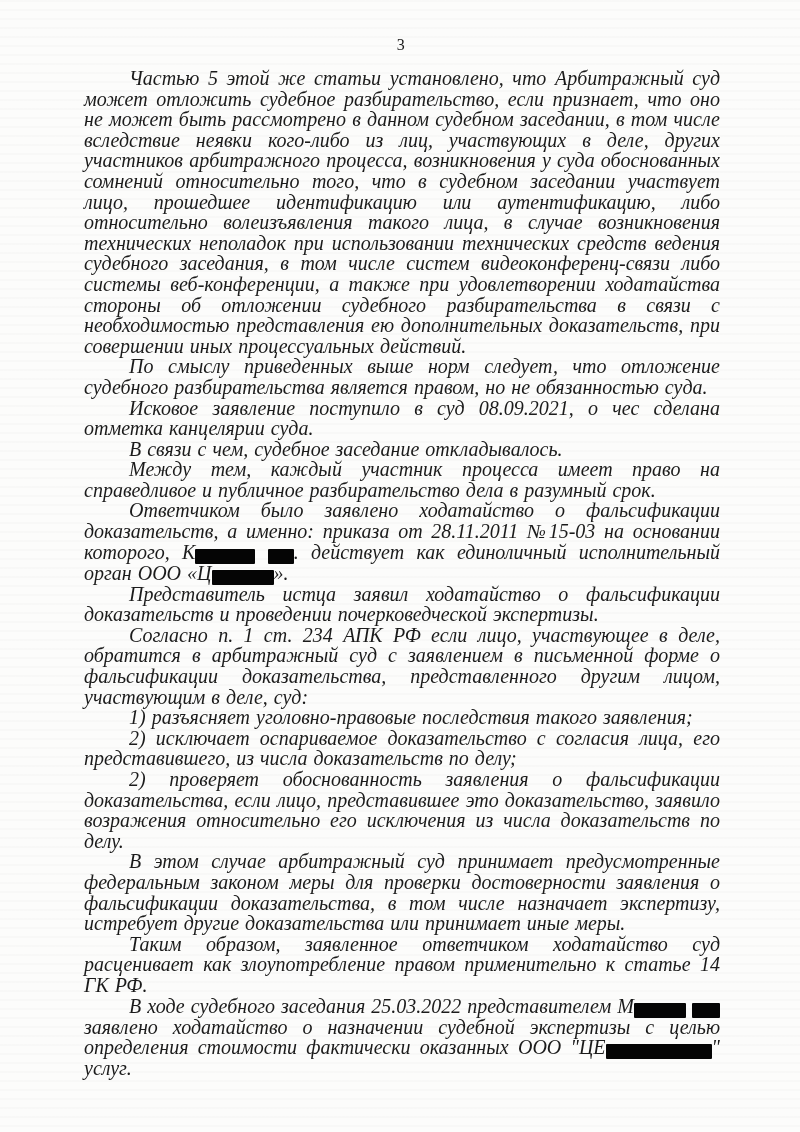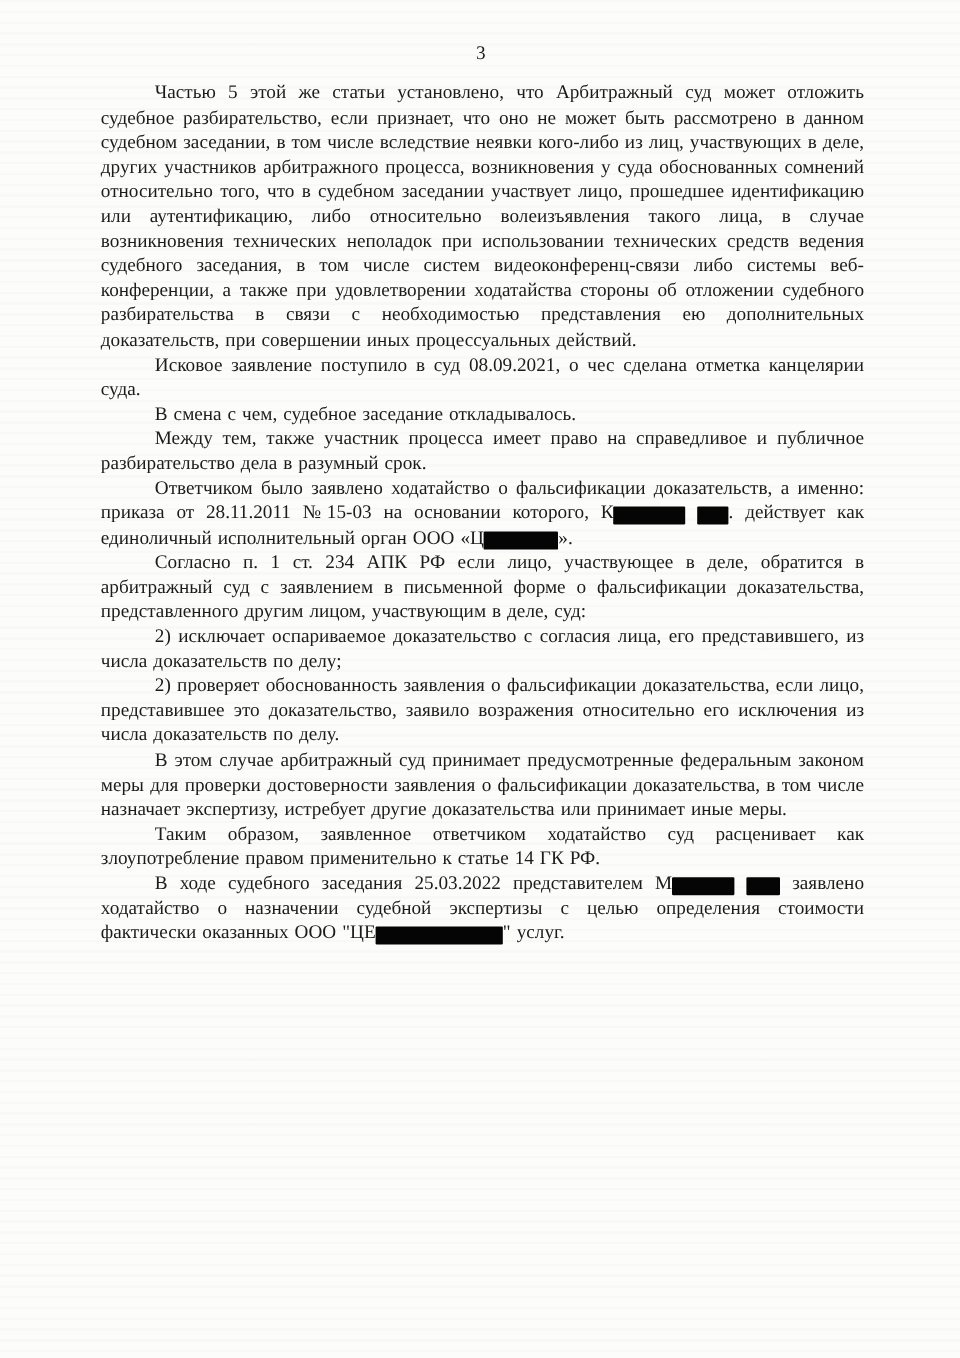--- a/index.html
+++ b/index.html
@@ -26,46 +26,50 @@
     text-align: center;
     font-size: 16px;
     margin-bottom: 14px;
     letter-spacing: 0.5px;
   }
   .doc-body {
     width: 636px;
   }
   .para {
     margin: 0;
-    font-size: 16px;
+    font-size: 20px;
     line-height: 20.6px;
     text-align: justify;
     text-indent: 45px;
     word-spacing: 1px;
+    font-style: italic;
   }
   .redact {
     display: inline-block;
     height: 15px;
     background: #050505;
     vertical-align: text-bottom;
     transform: translateY(1px);
     border-radius: 1px;
   }
 </style>
 </head>
 <body>
 
 <div class="page" style="color: rgb(27, 27, 27);">
   <div class="page-number">3</div>
   <div class="doc-body">
       <p class="para">Частью 5 этой же статьи установлено, что Арбитражный суд может отложить судебное разбирательство, если признает, что оно не может быть рассмотрено в данном судебном заседании, в том числе вследствие неявки кого-либо из лиц, участвующих в деле, других участников арбитражного процесса, возникновения у суда обоснованных сомнений относительно того, что в судебном заседании участвует лицо, прошедшее идентификацию или аутентификацию, либо относительно волеизъявления такого лица, в случае возникновения технических неполадок при использовании технических средств ведения судебного заседания, в том числе систем видеоконференц-связи либо системы веб-конференции, а также при удовлетворении ходатайства стороны об отложении судебного разбирательства в связи с необходимостью представления ею дополнительных доказательств, при совершении иных процессуальных действий.</p>
+      <p class="para">По смыслу приведенных выше норм следует, что отложение судебного разбирательства является правом, но не обязанностью суда.</p>
       <p class="para">Исковое заявление поступило в суд 08.09.2021, о чес сделана отметка канцелярии суда.</p>
-      <p class="para">В смена с чем, судебное заседание откладывалось.</p>
-      <p class="para">Между тем, также участник процесса имеет право на справедливое и публичное разбирательство дела в разумный срок.</p>
+      <p class="para">В связи с чем, судебное заседание откладывалось.</p>
+      <p class="para">Между тем, каждый участник процесса имеет право на справедливое и публичное разбирательство дела в разумный срок.</p>
       <p class="para">Ответчиком было заявлено ходатайство о фальсификации доказательств, а именно: приказа от 28.11.2011 №15-03 на основании которого, К<span class="redact" style="width: 60px; background: rgb(5, 5, 5);"></span> <span class="redact" style="width: 26px; background: rgb(5, 5, 5);"></span>. действует как единоличный исполнительный орган ООО «Ц<span class="redact" style="width: 62px; background: rgb(5, 5, 5);"></span>».</p>
+      <p class="para">Представитель истца заявил ходатайство о фальсификации доказательств и проведении почерковедческой экспертизы.</p>
       <p class="para">Согласно п. 1 ст. 234 АПК РФ если лицо, участвующее в деле, обратится в арбитражный суд с заявлением в письменной форме о фальсификации доказательства, представленного другим лицом, участвующим в деле, суд:</p>
+      <p class="para">1) разъясняет уголовно-правовые последствия такого заявления;</p>
       <p class="para">2) исключает оспариваемое доказательство с согласия лица, его представившего, из числа доказательств по делу;</p>
       <p class="para">2) проверяет обоснованность заявления о фальсификации доказательства, если лицо, представившее это доказательство, заявило возражения относительно его исключения из числа доказательств по делу.</p>
       <p class="para">В этом случае арбитражный суд принимает предусмотренные федеральным законом меры для проверки достоверности заявления о фальсификации доказательства, в том числе назначает экспертизу, истребует другие доказательства или  принимает иные меры.</p>
       <p class="para">Таким образом, заявленное ответчиком ходатайство суд расценивает как злоупотребление правом применительно к статье 14 ГК РФ.</p>
       <p class="para">В ходе судебного заседания 25.03.2022 представителем М<span class="redact" style="width: 52px; background: rgb(5, 5, 5);"></span> <span class="redact" style="width: 28px; background: rgb(5, 5, 5);"></span>  заявлено ходатайство о назначении судебной экспертизы с целью определения стоимости фактически оказанных ООО "ЦЕ<span class="redact" style="width: 106px; background: rgb(5, 5, 5);"></span>" услуг.</p>
     </div>
 </div>
 
 </body></html>

